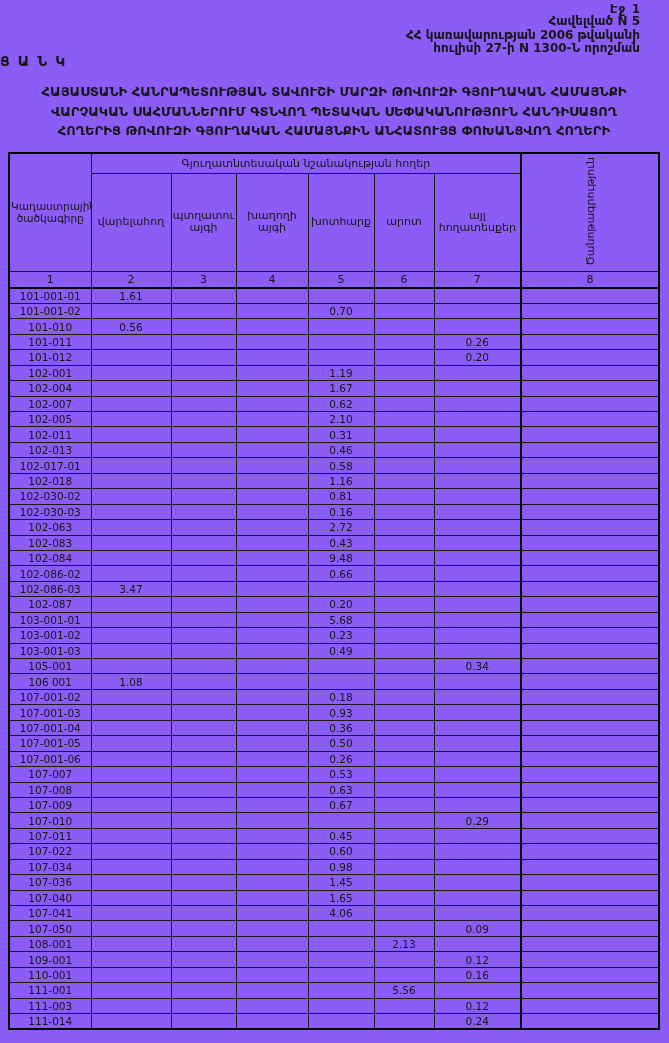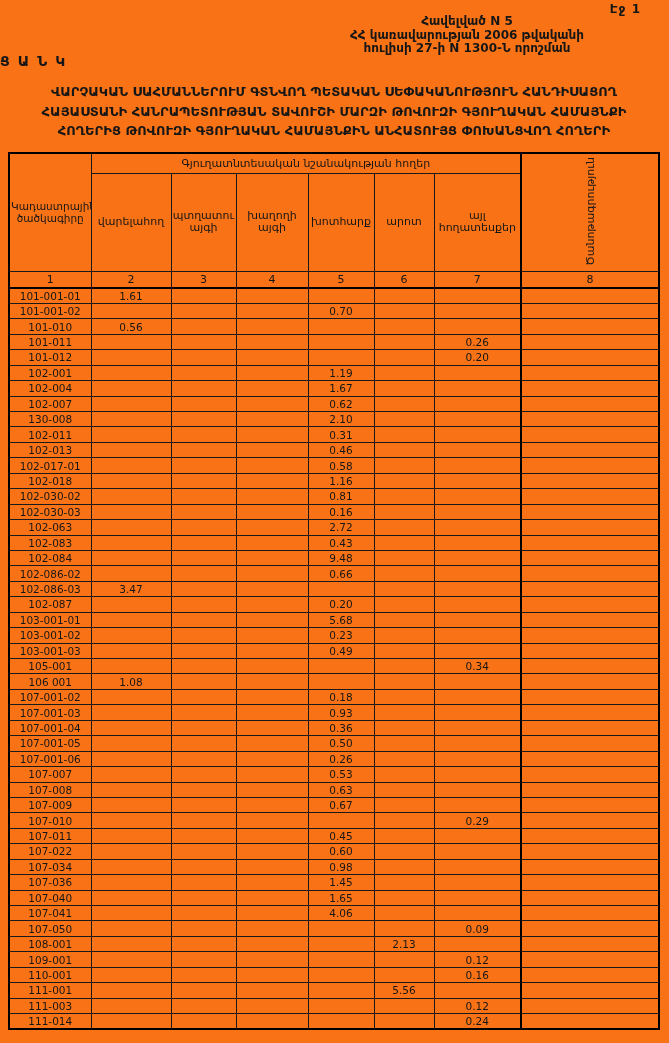--- a/index.html
+++ b/index.html
@@ -2,29 +2,29 @@
 <html><head>
 <meta charset="utf-8">
 <style>
   html,body{margin:0;padding:0;background:#fff;}
   body{
     width:669px;height:1043px;
     font-family:"DejaVu Sans", sans-serif;
     color:#161616;
     -webkit-font-smoothing:antialiased;
   }
-  .page{position:relative;width:669px;height:1043px;background:#f97316;overflow:hidden;}
+  .page{position:relative;width:669px;height:1043px;background:#8b5cf6;overflow:hidden;}
 
   .page-label{
     position:absolute;top:2px;right:28px;
     font-size:12px;font-weight:bold;letter-spacing:1px;
   }
   .appendix{
     position:absolute;top:15px;right:29px;width:346px;
-    text-align:center;font-size:12px;font-weight:bold;line-height:13.5px;
+    text-align:right;font-size:12px;font-weight:bold;line-height:13.5px;
   }
   .doc-title{
     position:absolute;top:53px;left:0;width:614px;
     text-align:left;font-size:14px;font-weight:bold;letter-spacing:8px;
   }
   .doc-subtitle{
     position:absolute;top:82px;left:4px;width:660px;
     text-align:center;font-size:13px;font-weight:bold;line-height:19.5px;
   }
 
@@ -70,22 +70,22 @@
 
   <div class="appendix">
     <div>Հավելված N 5</div>
     <div>ՀՀ կառավարության 2006 թվականի</div>
     <div>հուլիսի 27-ի N 1300-Ն որոշման</div>
   </div>
 
   <div class="doc-title">ՑԱՆԿ</div>
 
   <div class="doc-subtitle">
+    <div>ՀԱՅԱՍՏԱՆԻ ՀԱՆՐԱՊԵՏՈՒԹՅԱՆ ՏԱՎՈՒՇԻ ՄԱՐԶԻ ԹՈՎՈՒԶԻ ԳՅՈՒՂԱԿԱՆ ՀԱՄԱՅՆՔԻ</div>
     <div>ՎԱՐՉԱԿԱՆ ՍԱՀՄԱՆՆԵՐՈՒՄ ԳՏՆՎՈՂ ՊԵՏԱԿԱՆ ՍԵՓԱԿԱՆՈՒԹՅՈՒՆ ՀԱՆԴԻՍԱՑՈՂ</div>
-    <div>ՀԱՅԱՍՏԱՆԻ ՀԱՆՐԱՊԵՏՈՒԹՅԱՆ ՏԱՎՈՒՇԻ ՄԱՐԶԻ ԹՈՎՈՒԶԻ ԳՅՈՒՂԱԿԱՆ ՀԱՄԱՅՆՔԻ</div>
     <div>ՀՈՂԵՐԻՑ ԹՈՎՈՒԶԻ ԳՅՈՒՂԱԿԱՆ ՀԱՄԱՅՆՔԻՆ ԱՆՀԱՏՈՒՅՑ ՓՈԽԱՆՑՎՈՂ ՀՈՂԵՐԻ</div>
   </div>
 
   <table class="land-table">
     <colgroup>
       <col style="width:82px">
         <col style="width:80px">
         <col style="width:65px">
         <col style="width:72px">
       <col style="width:66px">
@@ -195,21 +195,21 @@
           <td>102-007</td>
           <td></td>
           <td></td>
           <td></td>
           <td>0.62</td>
           <td></td>
           <td></td>
           <td class="last-col"></td>
         </tr>
         <tr>
-          <td>130-008</td>
+          <td>102-005</td>
           <td></td>
           <td></td>
           <td></td>
           <td>2.10</td>
           <td></td>
           <td></td>
           <td class="last-col"></td>
         </tr>
         <tr>
           <td>102-011</td>

